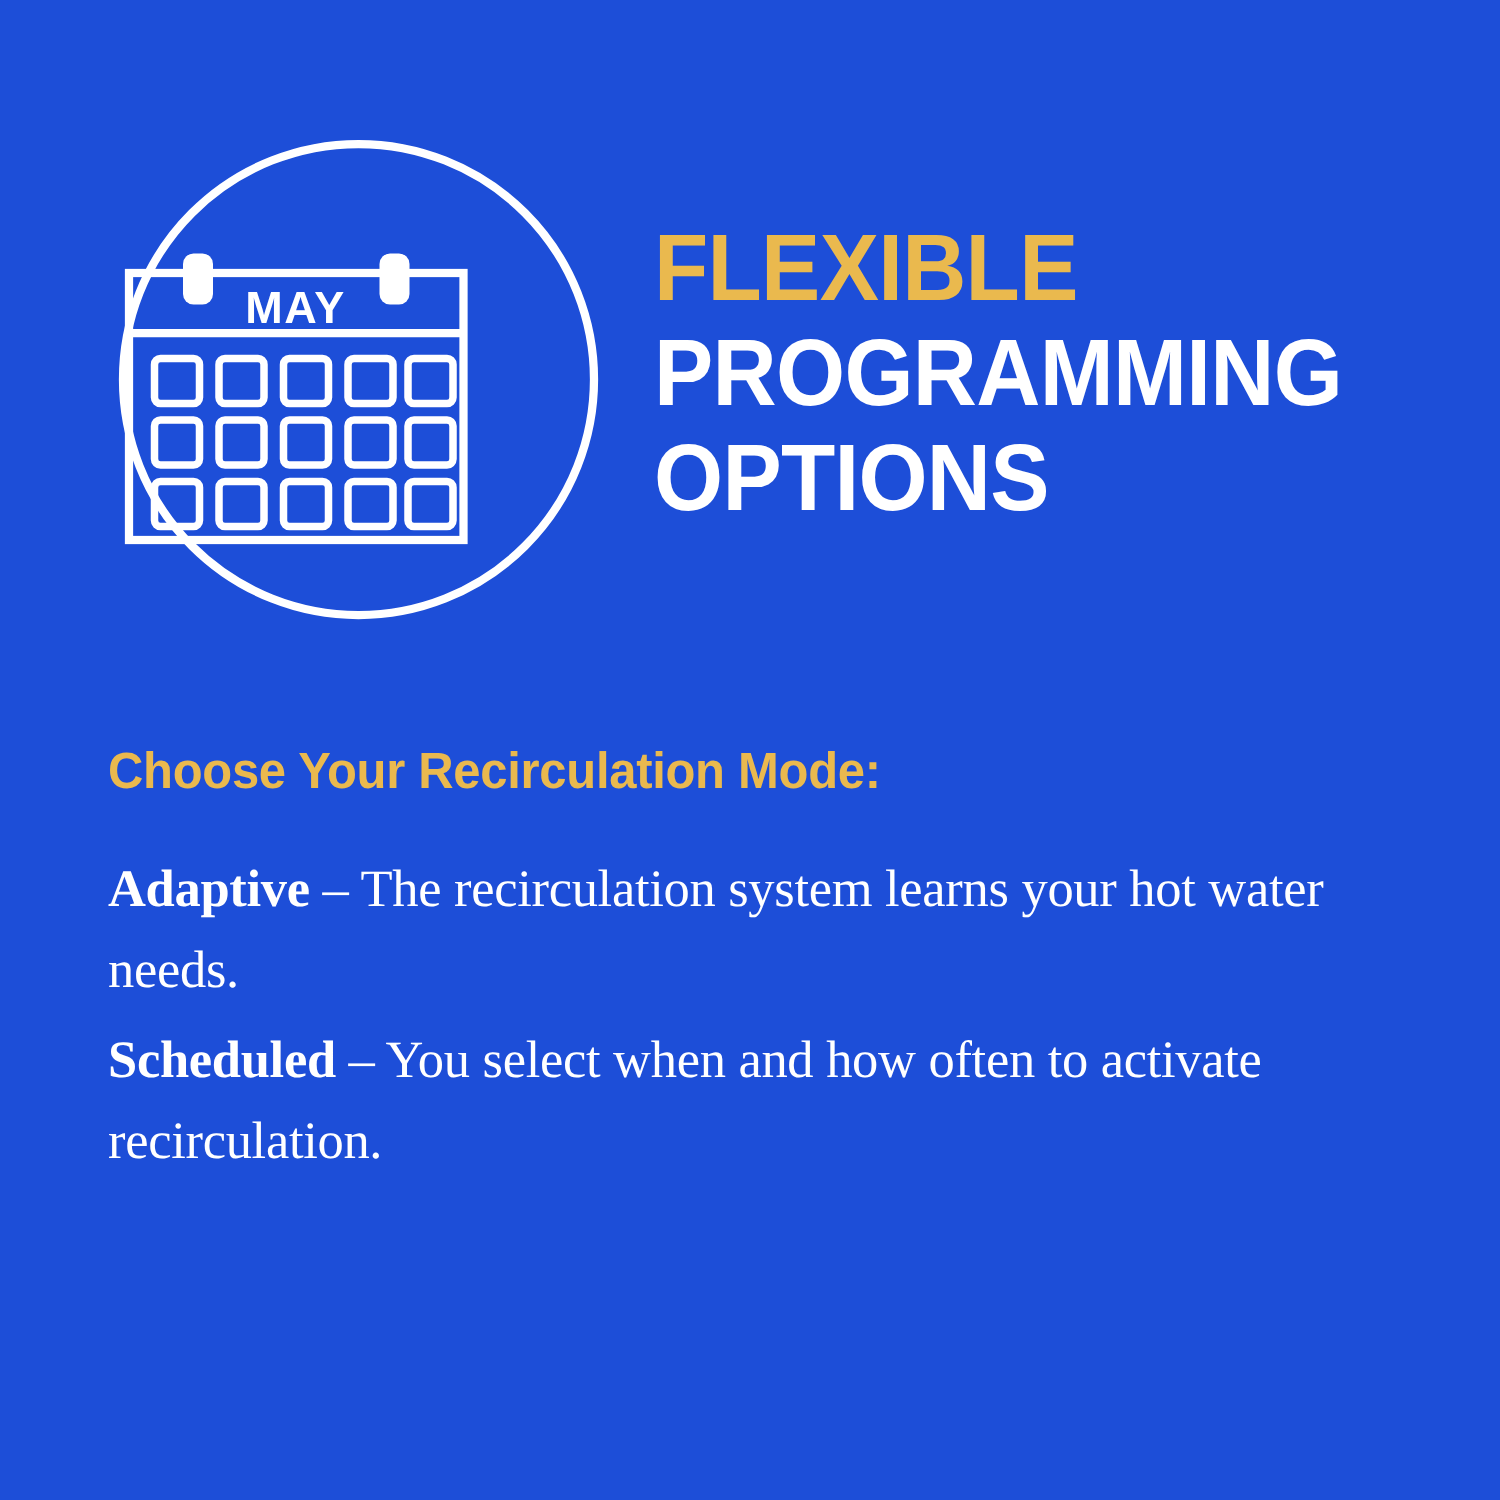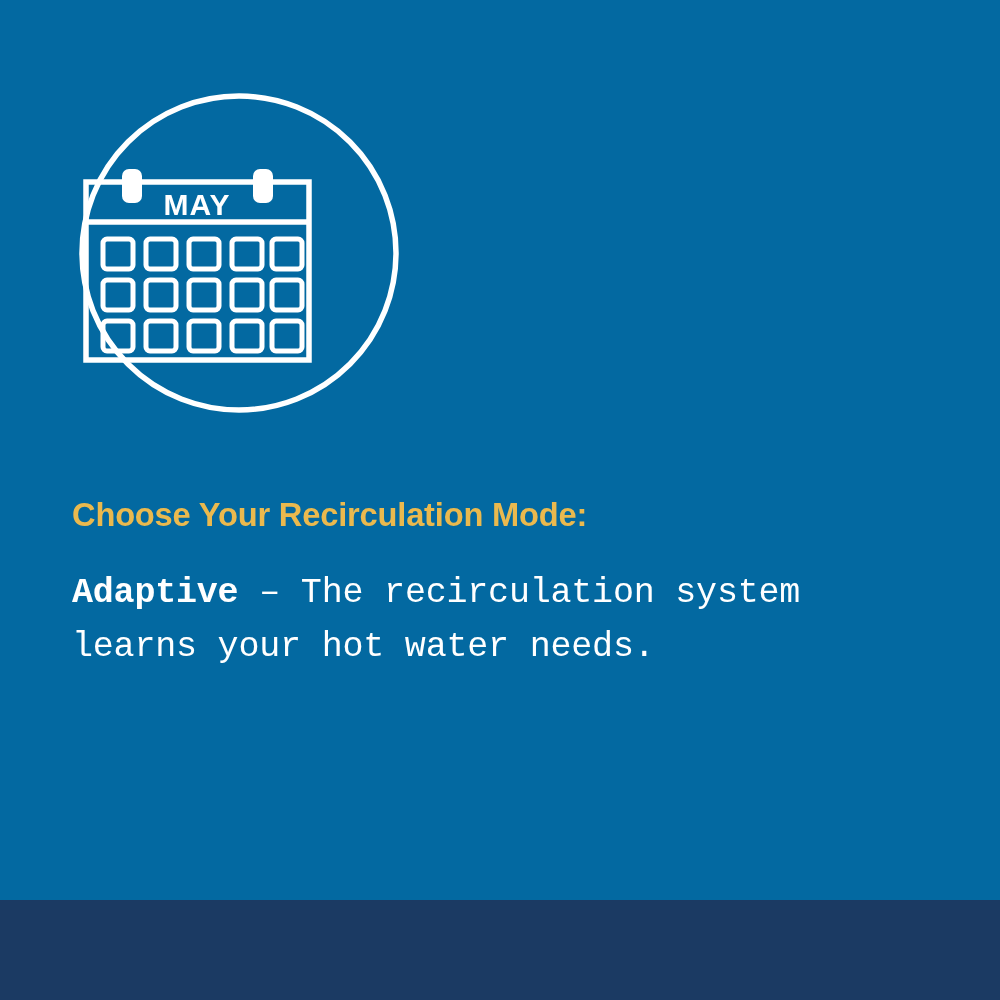--- a/index.html
+++ b/index.html
@@ -10,22 +10,22 @@
     width: 1000px;
     height: 1000px;
     overflow: hidden;
     font-family: "Liberation Sans", sans-serif;
     background: #1b3a63;
   }
 
   .card {
     position: relative;
     width: 1000px;
-    height: 900px;
-    background: #0369a1;
+    height: 1000px;
+    background: #1d4ed8;
     box-sizing: border-box;
   }
 
   
   .hero {
     position: absolute;
     left: 0;
     top: 0;
     width: 1000px;
     height: 460px;
@@ -79,21 +79,21 @@
     line-height: 44px;
     color: #eab94e;
     letter-spacing: -0.2px;
     transform: scaleX(0.96);
     transform-origin: left center;
     white-space: nowrap;
     margin: 0 0 30px 0;
   }
 
   .mode-para {
-    font-family: Liberation Mono, monospace;
+    font-family: Liberation Serif, serif;
     font-weight: 400;
     font-size: 35px;
     line-height: 54px;
     color: #ffffff;
     letter-spacing: -0.2px;
     margin: 0 0 6px 0;
     max-width: 830px;
   }
   .mode-para .lead {
     font-weight: 700;
@@ -141,27 +141,35 @@
 
           <rect x="27" y="229" width="30" height="30" rx="4" ry="4"></rect>
           <rect x="70" y="229" width="30" height="30" rx="4" ry="4"></rect>
           <rect x="113" y="229" width="30" height="30" rx="4" ry="4"></rect>
           <rect x="156" y="229" width="30" height="30" rx="4" ry="4"></rect>
           <rect x="196" y="229" width="30" height="30" rx="4" ry="4"></rect>
         </g>
       </svg>
     </div>
 
+    <div class="heading">
+      <span class="heading-line accent">FLEXIBLE</span>
+      <span class="heading-line plain">PROGRAMMING</span>
+      <span class="heading-line plain">OPTIONS</span>
+    </div>
 
   </div>
 
   <div class="body-block">
 
     <div class="subheading">Choose Your Recirculation Mode:</div>
 
     <p class="mode-para">
       <span class="lead">Adaptive</span><span class="dash"> – </span><span>The recirculation system learns your hot water needs.</span>
     </p>
 
+    <p class="mode-para">
+      <span class="lead">Scheduled</span><span class="dash"> – </span><span>You select when and how often to activate recirculation.</span>
+    </p>
 
   </div>
 
 </div>
 
 </body></html>

